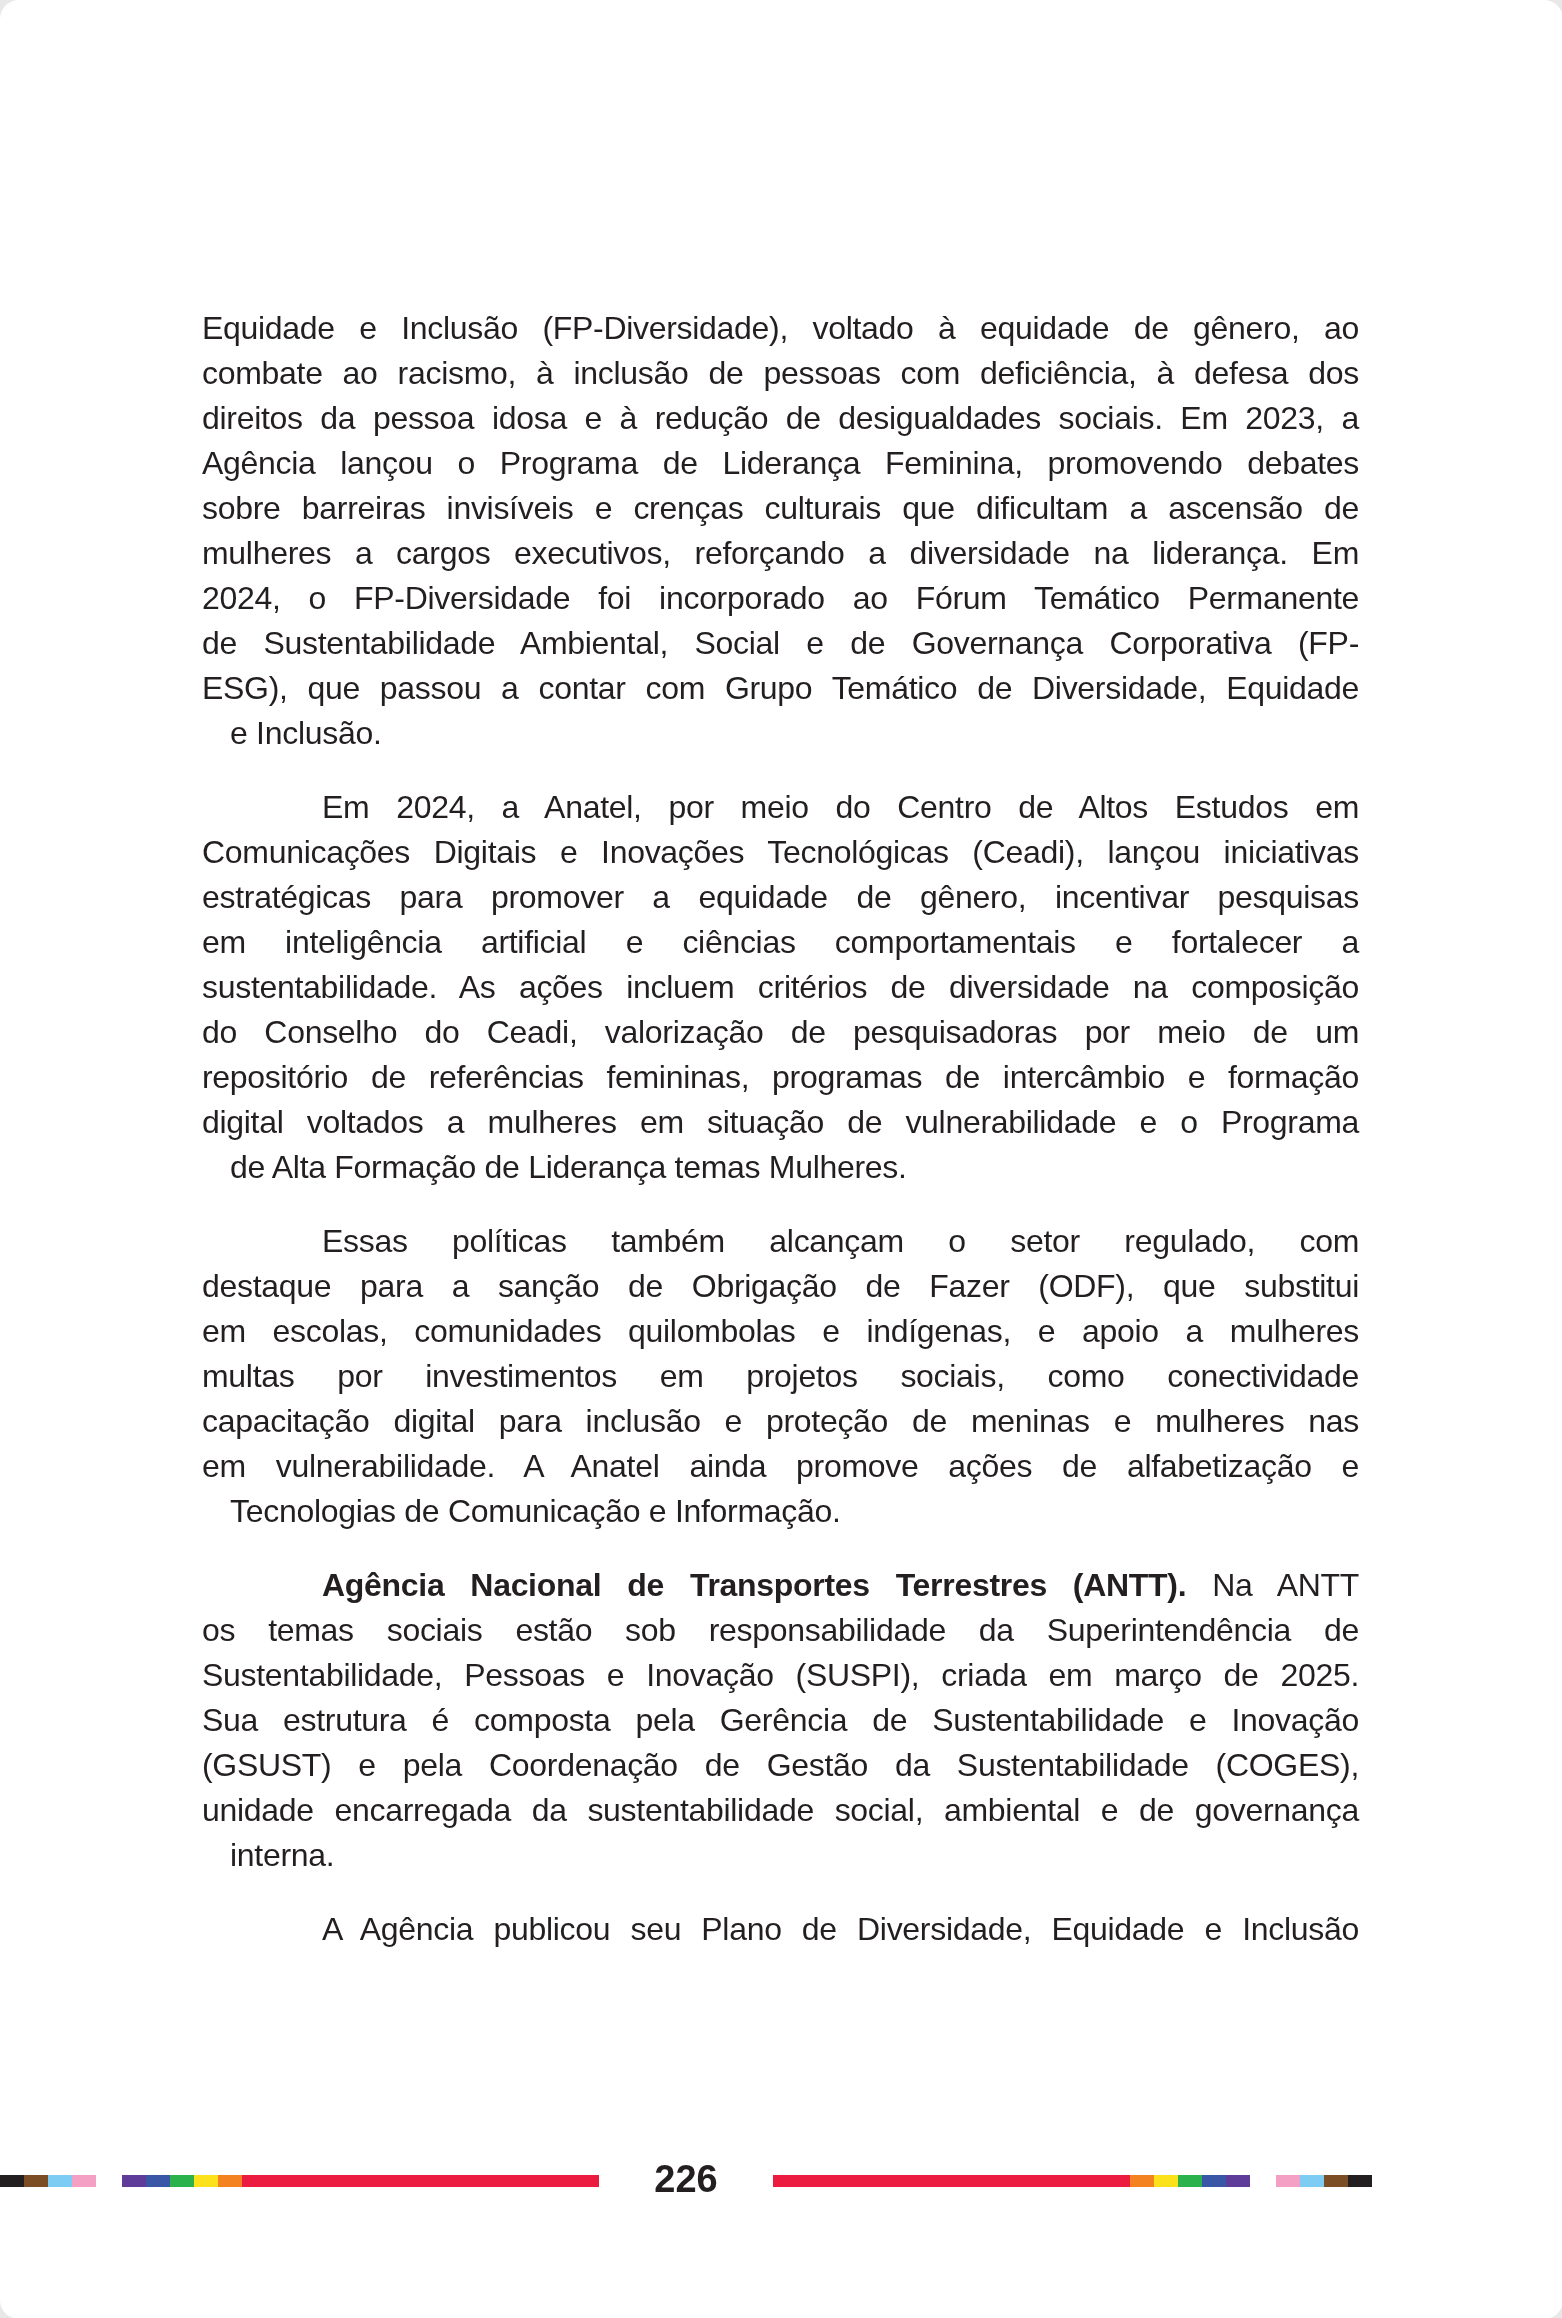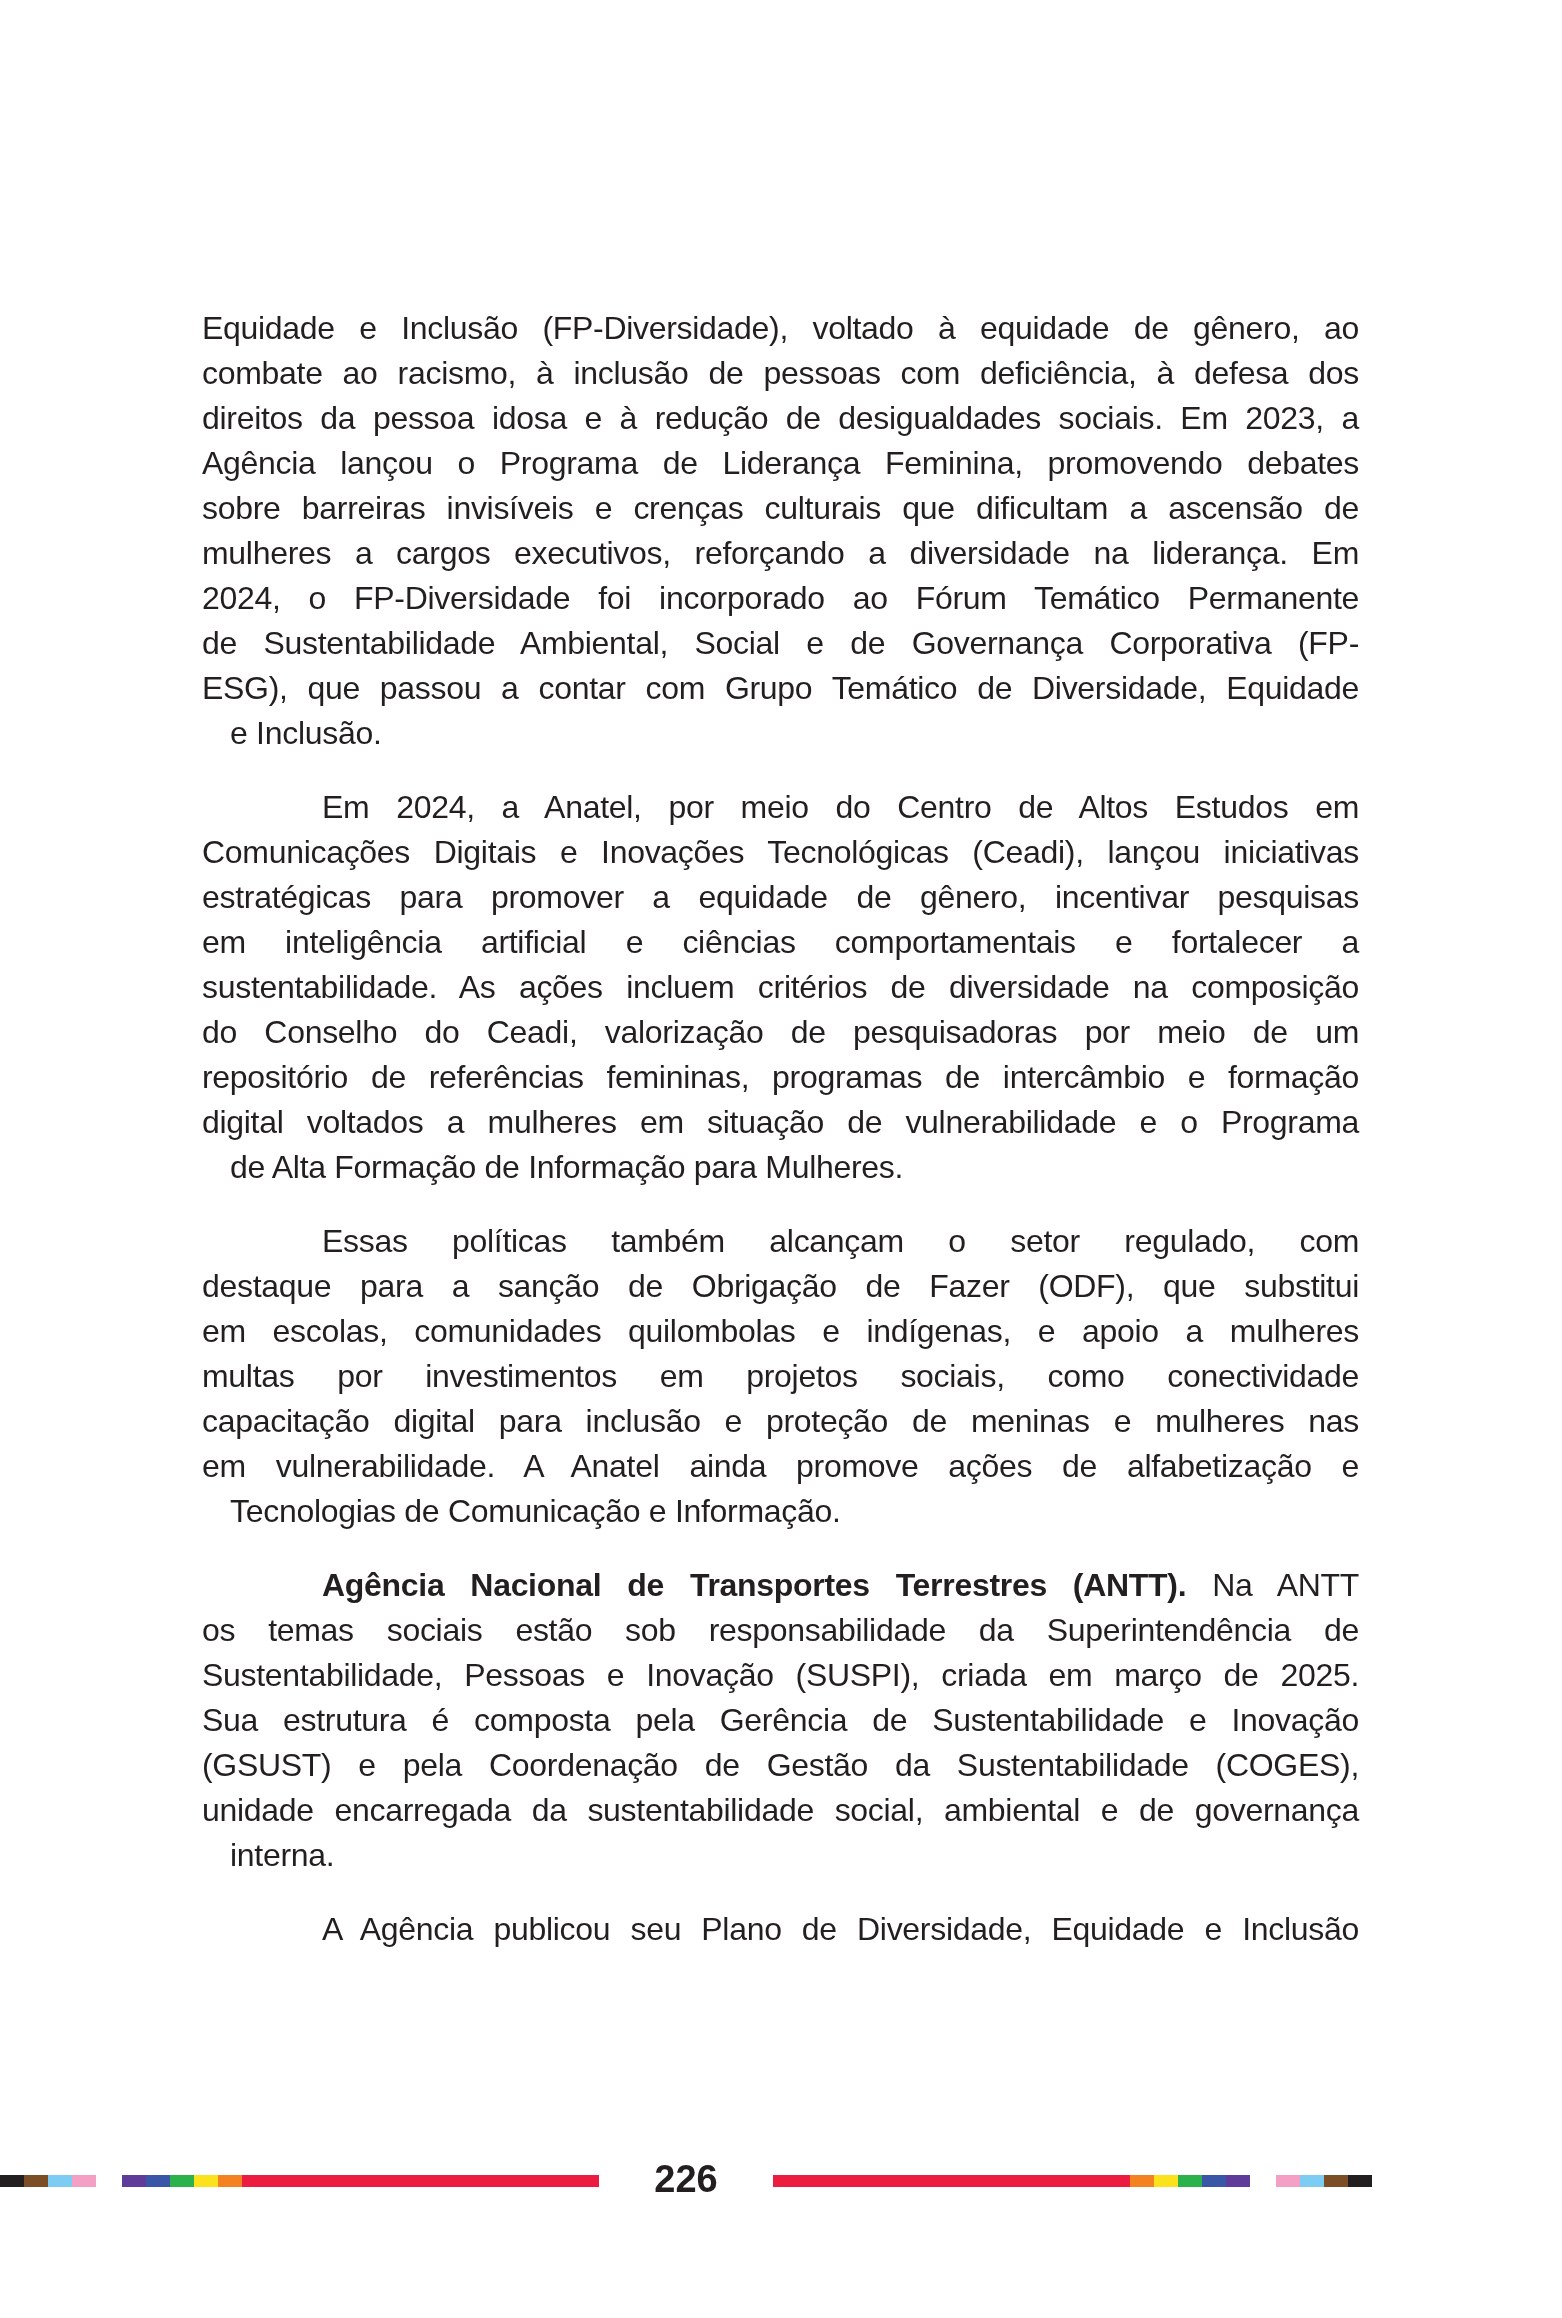--- a/index.html
+++ b/index.html
@@ -4,20 +4,21 @@
 <style>
   html, body { margin: 0; padding: 0; background: #e8e8e8; }
   .page {
     position: relative;
     width: 1563px;
     height: 2319px;
     background: #ffffff;
     font-family: "Liberation Sans", "DejaVu Sans", sans-serif;
     color: #231f20;
     overflow: hidden;
+    border-radius: 19px;
   }
   .text-block {
     position: absolute;
     left: 202px;
     top: 306px;
     width: 1157px;
   }
   .para { margin: 0; }
   .para + .para { margin-top: 29px; }
   .line {
@@ -81,21 +82,21 @@
       </div>
       <div class="para">
         <div class="line indent">Em 2024, a Anatel, por meio do Centro de Altos Estudos em</div>
         <div class="line">Comunicações Digitais e Inovações Tecnológicas (Ceadi), lançou iniciativas</div>
         <div class="line">estratégicas para promover a equidade de gênero, incentivar pesquisas</div>
         <div class="line">em inteligência artificial e ciências comportamentais e fortalecer a</div>
         <div class="line">sustentabilidade. As ações incluem critérios de diversidade na composição</div>
         <div class="line">do Conselho do Ceadi, valorização de pesquisadoras por meio de um</div>
         <div class="line">repositório de referências femininas, programas de intercâmbio e formação</div>
         <div class="line">digital voltados a mulheres em situação de vulnerabilidade e o Programa</div>
-        <div class="line last">de Alta Formação de Informação para Mulheres.</div>
+        <div class="line last">de Alta Formação de Liderança temas Mulheres.</div>
       </div>
       <div class="para">
         <div class="line indent">Essas políticas também alcançam o setor regulado, com</div>
         <div class="line">destaque para a sanção de Obrigação de Fazer (ODF), que substitui</div>
         <div class="line">em escolas, comunidades quilombolas e indígenas, e apoio a mulheres</div>
         <div class="line">multas por investimentos em projetos sociais, como conectividade</div>
         <div class="line">capacitação digital para inclusão e proteção de meninas e mulheres nas</div>
         <div class="line">em vulnerabilidade. A Anatel ainda promove ações de alfabetização e</div>
         <div class="line last">Tecnologias de Comunicação e Informação.</div>
       </div>

